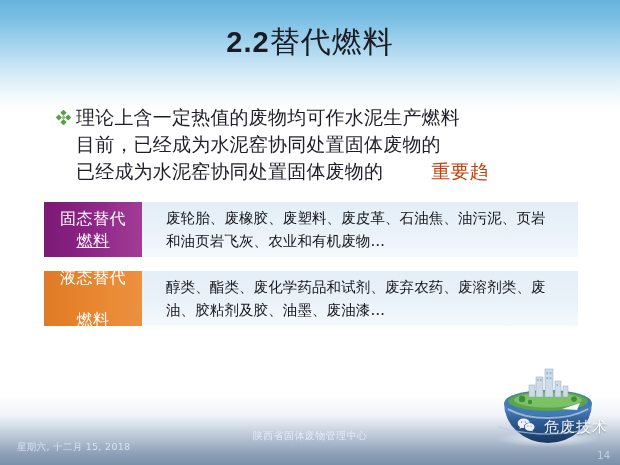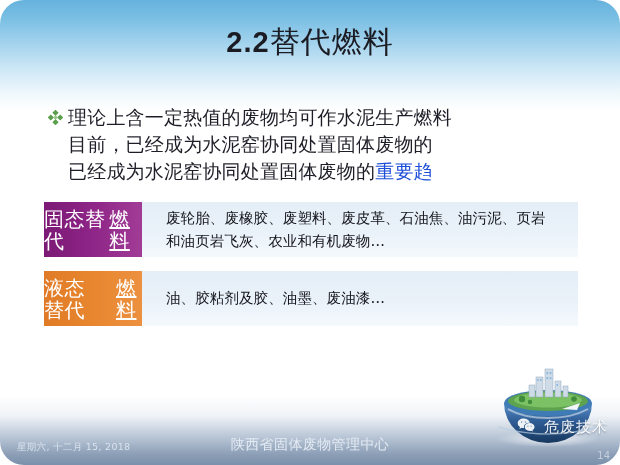--- a/index.html
+++ b/index.html
@@ -7,21 +7,20 @@
     padding: 0;
     background: #ffffff;
   }
   #slide {
     position: relative;
     width: 620px;
     height: 465px;
     overflow: hidden;
     font-family: "Liberation Serif", "DejaVu Serif", serif;
     background: #ffffff;
-    border-radius: 24px;
   }
   
   .top-band {
     position: absolute;
     left: 0; top: 0;
     width: 620px; height: 110px;
     background: linear-gradient(to bottom,
         #66b2dd 0%,
         #7cc0e4 18%,
         #a8d5ee 42%,
@@ -58,21 +57,21 @@
     font-weight: bold;
     font-size: 29px;
   }
   .slide-title .cn {
     font-family: "DejaVu Sans", "Liberation Sans", sans-serif;
     font-weight: normal;
   }
   
   .bullet-block {
     position: absolute;
-    left: 48px; top: 104px;
+    left: 56px; top: 104px;
     width: 510px;
   }
   .bullet-row {
     display: flex;
     align-items: flex-start;
   }
   .bullet-marker {
     width: 20px;
     flex: 0 0 20px;
     padding-top: 6px;
@@ -81,42 +80,42 @@
   .bullet-marker svg { display: block; }
   .bullet-text {
     flex: 1 1 auto;
     font-family: "DejaVu Serif", "Liberation Serif", serif;
     font-size: 19px;
     line-height: 27px;
     color: #1e1e28;
     letter-spacing: 0.2px;
   }
   .bullet-text .line { display: block; white-space: nowrap; }
-  .hl-red { color: #1d4ed8; }
+  .hl-red { color: #c2410c; padding-left: 48px; }
   
   .cat-row {
     position: absolute;
     left: 44px;
     width: 534px;
     height: 55px;
     display: flex;
     align-items: stretch;
   }
   #row-solid  { top: 202px; }
   #row-liquid { top: 271px; }
   .cat-label {
     flex: 0 0 98px;
     width: 98px;
     display: flex;
-    flex-direction: row;
+    flex-direction: column;
     align-items: center;
     justify-content: center;
     color: #ffffff;
     font-family: "DejaVu Sans", "Liberation Sans", sans-serif;
-    font-size: 20px;
+    font-size: 16px;
     line-height: 22px;
     letter-spacing: 0.5px;
   }
   .cat-label .l2 { display: block; text-decoration: underline; }
   .label-solid {
     background: linear-gradient(to right, #7b1a75 0%, #8c2386 45%, #a13c96 100%);
   }
   .label-liquid {
     background: linear-gradient(to right, #e07a26 0%, #e8862f 50%, #ec9140 100%);
     gap: 20px;
@@ -166,25 +165,25 @@
     position: absolute;
     left: 17px; bottom: 11px;
     font-family: "DejaVu Sans", "Liberation Sans", sans-serif;
     font-size: 9.5px;
     color: #d9e2ee;
     letter-spacing: 0.3px;
     white-space: nowrap;
   }
   .footer-center {
     position: absolute;
-    left: 0; bottom: 11px;
+    left: 0; bottom: 22px;
     width: 620px;
     text-align: center;
     font-family: "DejaVu Sans", "Liberation Sans", sans-serif;
-    font-size: 14px;
+    font-size: 10px;
     color: #e3eaf3;
     letter-spacing: 0.4px;
   }
   .page-number {
     position: absolute;
     right: 10px; bottom: 4px;
     font-family: "DejaVu Sans", "Liberation Sans", sans-serif;
     font-size: 10px;
     color: #cfd9e6;
     opacity: 0.85;
@@ -236,20 +235,21 @@
     </div>
   </div>
 
   <div class="cat-row" id="row-liquid">
     <div class="cat-label label-liquid">
       <span>液态替代</span>
       <span class="l2">燃料</span>
     </div>
     <div class="cat-body">
       <div class="txt">
+        <span class="line">醇类、酯类、废化学药品和试剂、废弃农药、废溶剂类、废</span>
         <span class="line">油、胶粘剂及胶、油墨、废油漆…</span>
       </div>
     </div>
   </div>
 
   <div class="logo-art">
     <svg width="128" height="96" viewBox="0 0 128 96" aria-hidden="true">
       <defs>
         <linearGradient id="gball" x1="0" y1="0" x2="0" y2="1">
           <stop offset="0%" stop-color="#5b8fc9"></stop>

